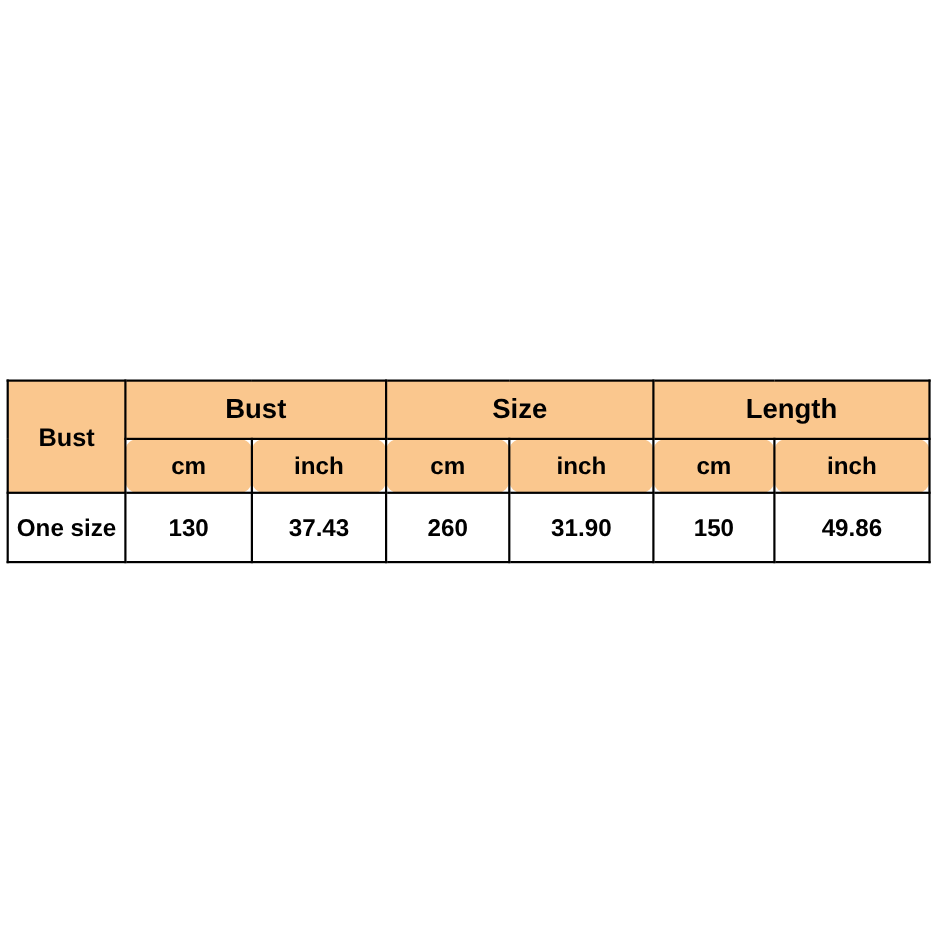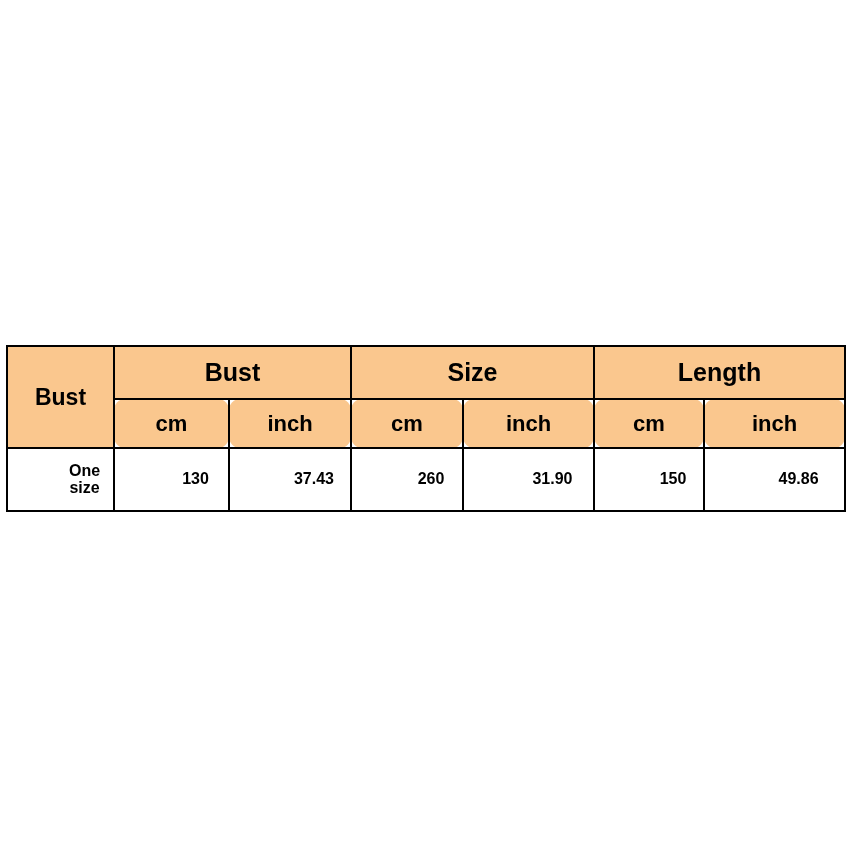--- a/index.html
+++ b/index.html
@@ -67,22 +67,21 @@
 
   
   .size-corner {
     font-size: 23px;
   }
 
   
   #size-chart tbody td {
     background: #ffffff;
     height: 61px;
-    font-size: 16px;
-    padding-left: 48px;
+    font-size: 22px;
   }
 
   .row-label {
     font-size: 23px;
   }
 
   
   .col-size  { width: 107px; }
   .col-bcm   { width: 115px; }
   .col-binch { width: 122px; }

